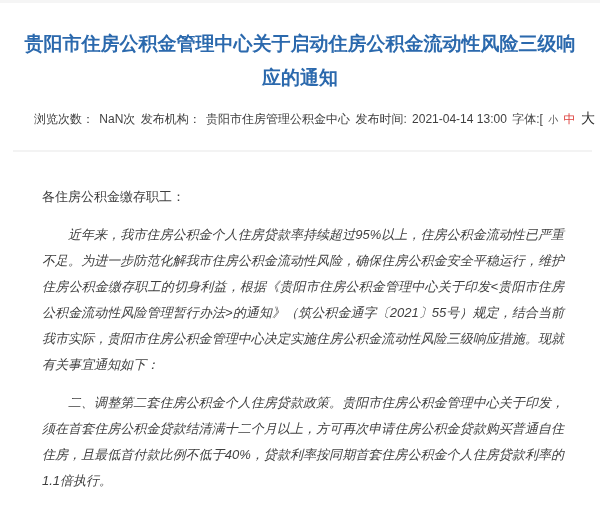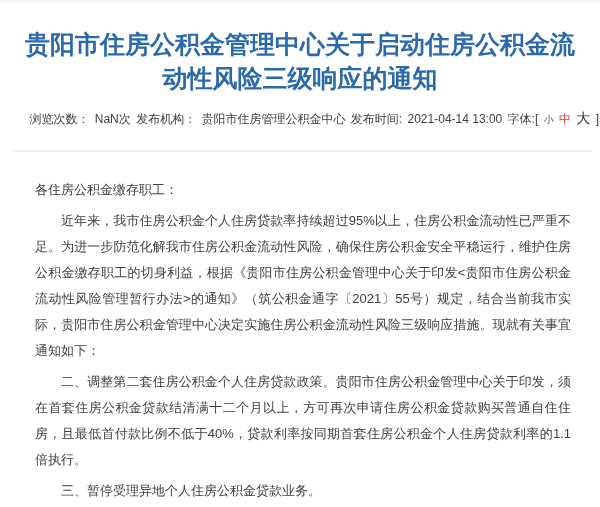--- a/index.html
+++ b/index.html
@@ -13,51 +13,52 @@
   }
   .page {
     width: 600px;
     height: 507px;
     box-sizing: border-box;
     border-top: 3px solid #f5f5f5;
     background: #ffffff;
   }
   .title {
     color: #2b69ad;
-    font-size: 25px;
+    font-size: 19px;
     line-height: 34px;
     font-weight: bold;
     text-align: center;
     margin: 24px 18px 0 18px;
   }
   .meta {
-    text-align: right;
+    text-align: left;
     font-size: 12px;
     color: #3f3f3f;
     margin-top: 15px;
     white-space: nowrap;
+    margin-left: 33px;
   }
   .meta span { margin: 0 1px; }
   .f-small  { font-size: 10px; color: #555555; cursor: pointer; }
   .f-mid    { font-size: 12px; color: #dd403c; cursor: pointer; }
   .f-large  { font-size: 14px; color: #2f2f2f; cursor: pointer; }
   .divider {
     height: 2px;
     background: #f3f3f3;
     margin: 22px 8px 0 13px;
   }
   .article {
     padding: 20px 24px 0 30px;
     font-size: 13px;
     line-height: 26px;
     color: #3f3f3f;
     text-align: justify;
   }
-  .article p { margin: 5px; padding: 0; }
-  .para { text-indent: 2em; }
+  .article p { margin: 12px; padding: 0; }
+  .para { text-indent: 2em; font-style: italic; }
 </style>
 </head>
 <body>
 
 <div class="page">
 
   <h1 class="title">贵阳市住房公积金管理中心关于启动住房公积金流动性风险三级响应的通知</h1>
 
   <div class="meta">
     <span>浏览次数：</span>

